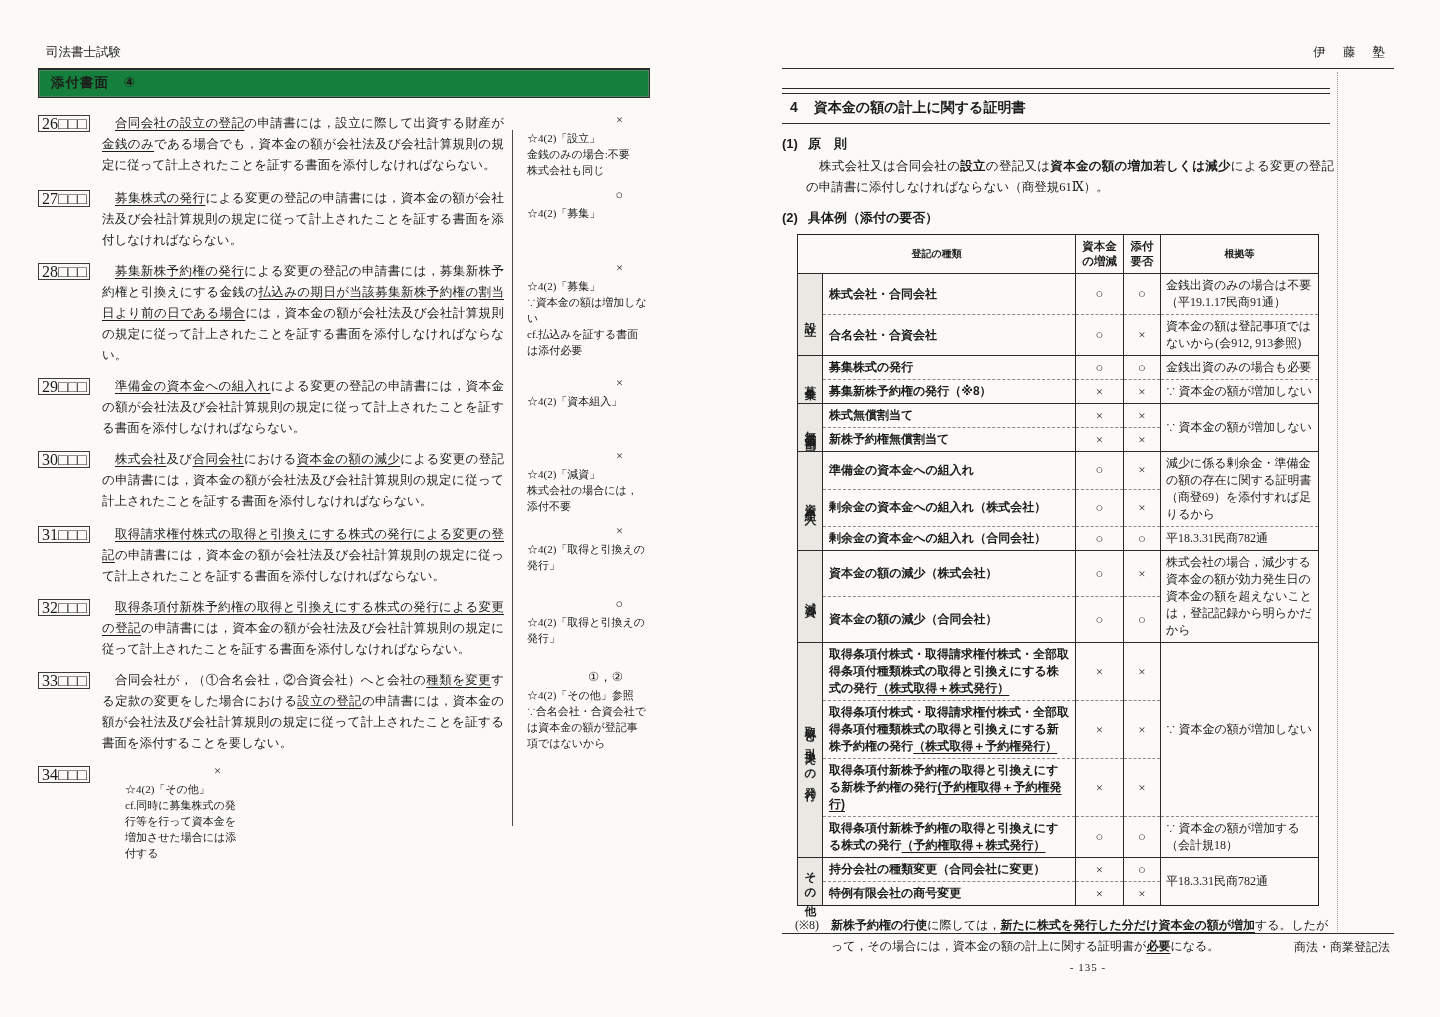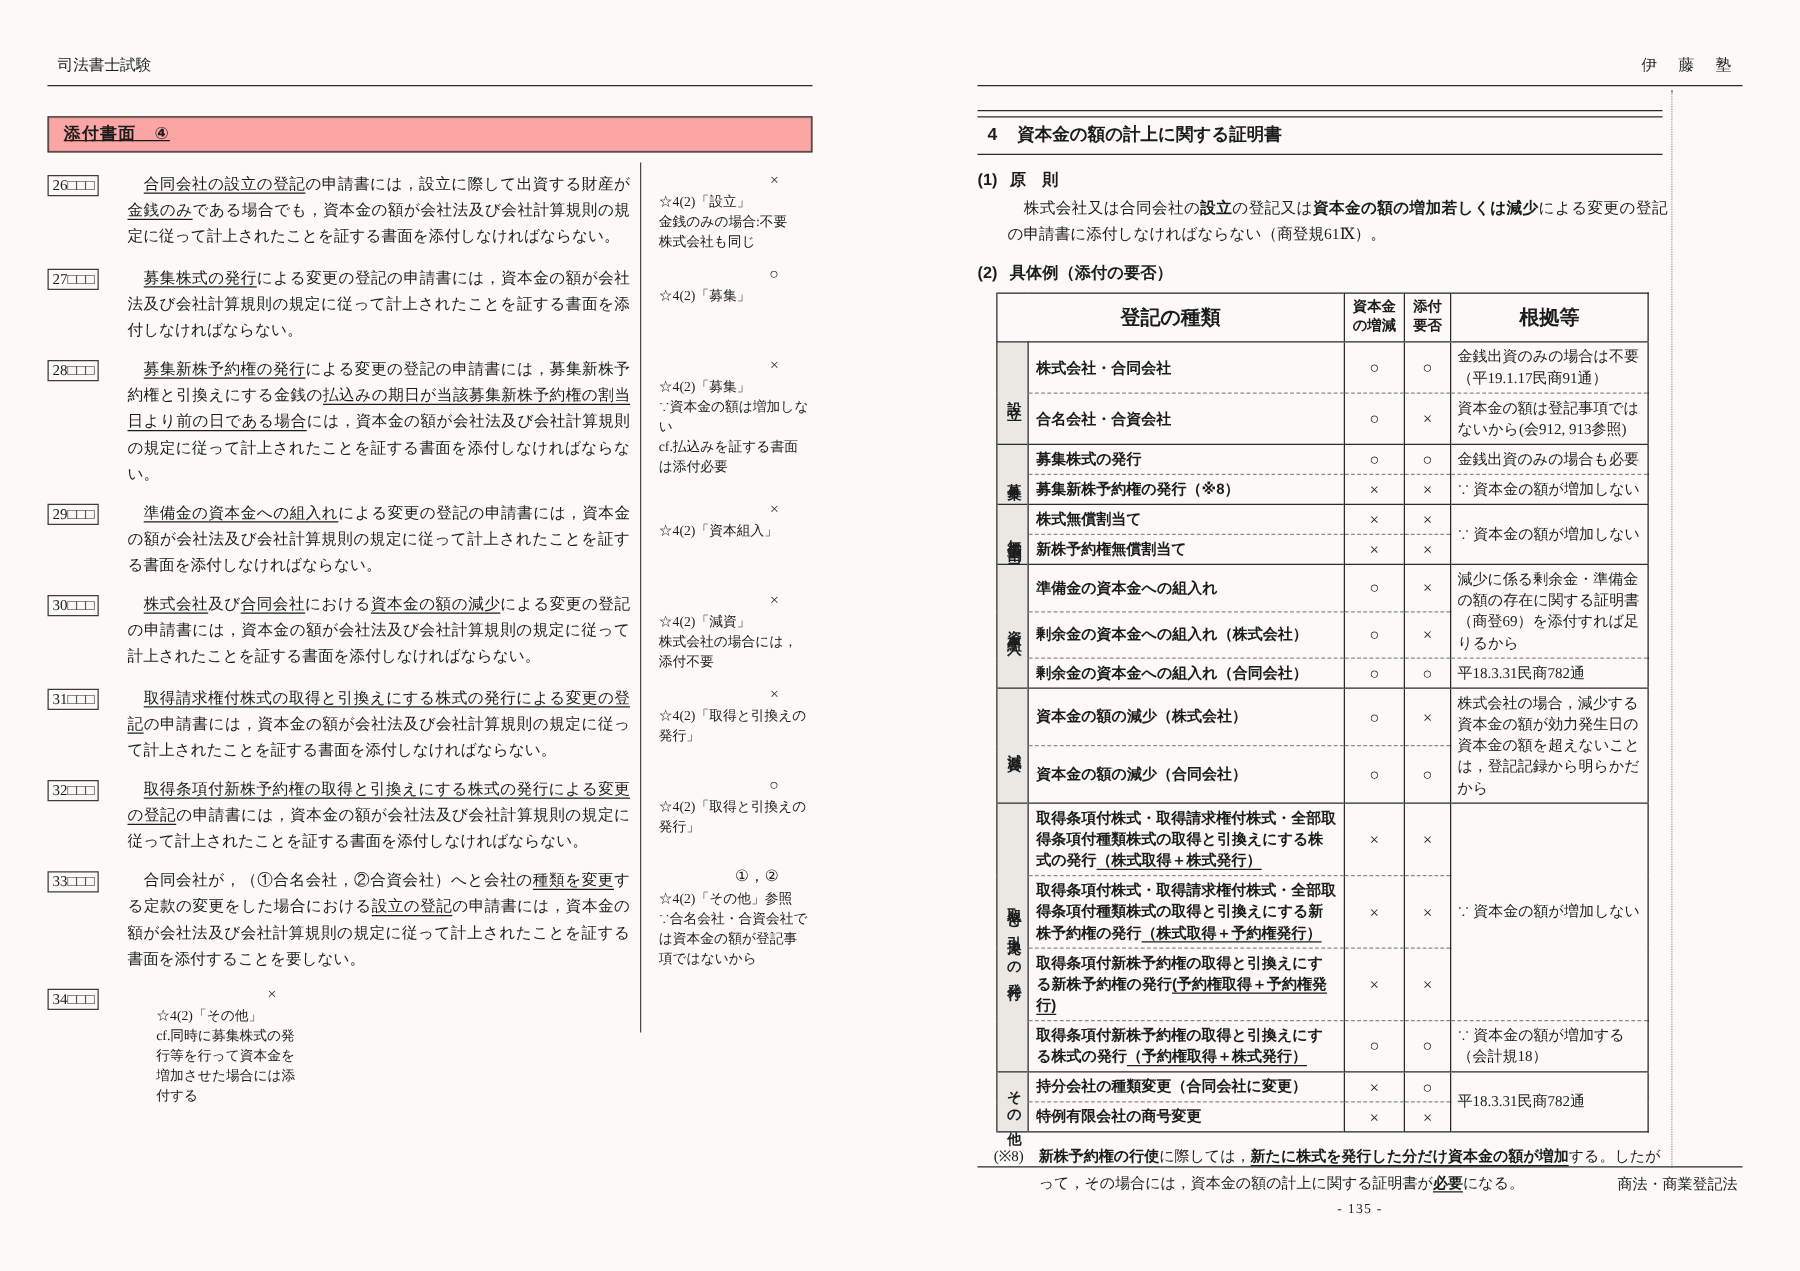--- a/index.html
+++ b/index.html
@@ -15,32 +15,32 @@
   .page-left  { left:38px;  width:612px; }
   .page-right { left:782px; width:612px; }
 
   
   .ph { font-size:12.5px; padding-bottom:7px; border-bottom:1.6px solid #2a2a2a; }
   .ph-left  { padding-left:8px; }
   .ph-right { text-align:right; letter-spacing:7px; padding-right:2px; }
 
   
   .title-box {
-    margin-top:24px; border:1.5px solid #2b2b2b; background:#fca5a5;
+    border:1.5px solid #2b2b2b; background:#15803d;
     box-shadow:inset 0 0 0 .5px #8a8a86;
     padding:4px 12px 5px;
     font-family:"Liberation Sans","DejaVu Sans",sans-serif;
-    font-weight:bold; font-size:13.5px; letter-spacing:1px;text-decoration:underline;
+    font-weight:bold; font-size:13.5px; letter-spacing:1px;
   }
   .items { margin-top:15px; }
   .item { display:flex; align-items:flex-start; margin-bottom:10px; }
   .item-num { width:64px; flex:none; padding-top:2px; }
   .numbox {
     display:inline-block; border:1.2px solid #3c3c3c;
-    font-size:12px; line-height:13px; padding:1px 2px 1px 3px;
+    font-size:16px; line-height:13px; padding:1px 2px 1px 3px;
   }
   .item-body {
     flex:none; width:402px; font-size:12.5px; line-height:21px;
     text-align:justify; text-indent:13px;
   }
   .item-note { flex:none; width:120px; margin-left:23px; font-size:11px; line-height:16px; }
   .note-symbol { text-align:right; padding-right:24px; font-size:12.5px; line-height:15px; margin-bottom:2px; }
   .vline { position:absolute; left:474px; top:86px; height:696px; border-left:1px solid #4a4a46; }
 
   .u { text-decoration:underline; text-underline-offset:2.5px; text-decoration-thickness:.9px; }
@@ -76,21 +76,21 @@
   table.ex col.c-g { width:25px; }
   table.ex col.c-t { width:253px; }
   table.ex col.c-i { width:48px; }
   table.ex col.c-a { width:37px; }
   table.ex col.c-b { width:158px; }
   table.ex th, table.ex td { border-left:1px solid #2b2b2b; vertical-align:middle; }
   table.ex thead th {
     border-bottom:1px solid #2b2b2b; height:39px; text-align:center;
     font-family:"Liberation Sans","DejaVu Sans",sans-serif; font-weight:bold;
   }
-  th.th-type, th.th-basis { font-size:16px;margin-top:44px; }
+  th.th-type, th.th-basis { font-size:10px;margin-top:44px; }
   th.th-two { font-size:11.5px; line-height:15px; white-space:pre-line; }
   tr.gstart td { border-top:1px solid #2b2b2b; }
   tr.grow td   { border-top:1px dashed #8a8a86; }
   td.gcell {
     background:#e9e8e2; text-align:center;
     writing-mode:vertical-rl; text-orientation:upright;
     font-family:"Liberation Sans","DejaVu Sans",sans-serif; font-weight:bold;
     font-size:11.5px; letter-spacing:3px; padding:4px 0;
   }
   td.tcell {

